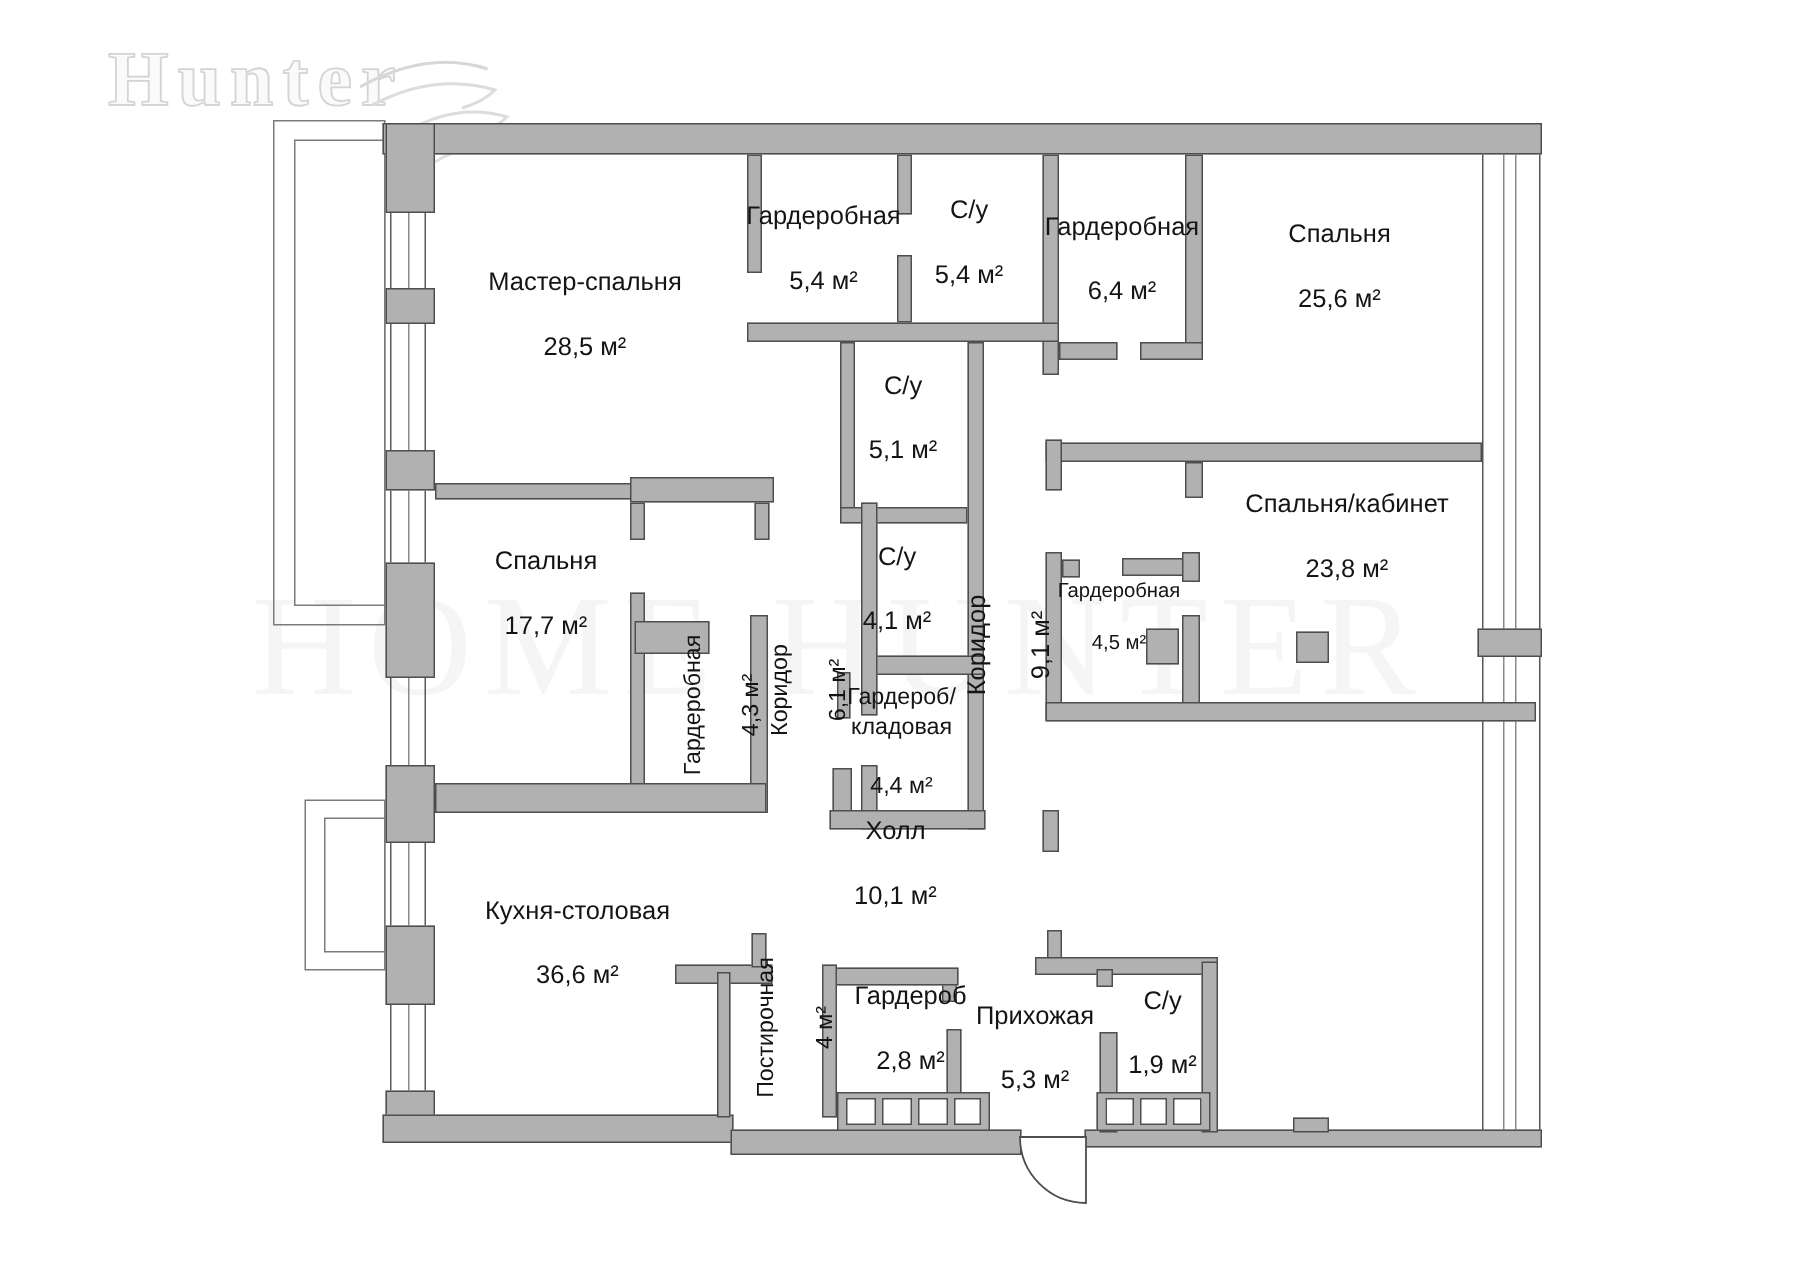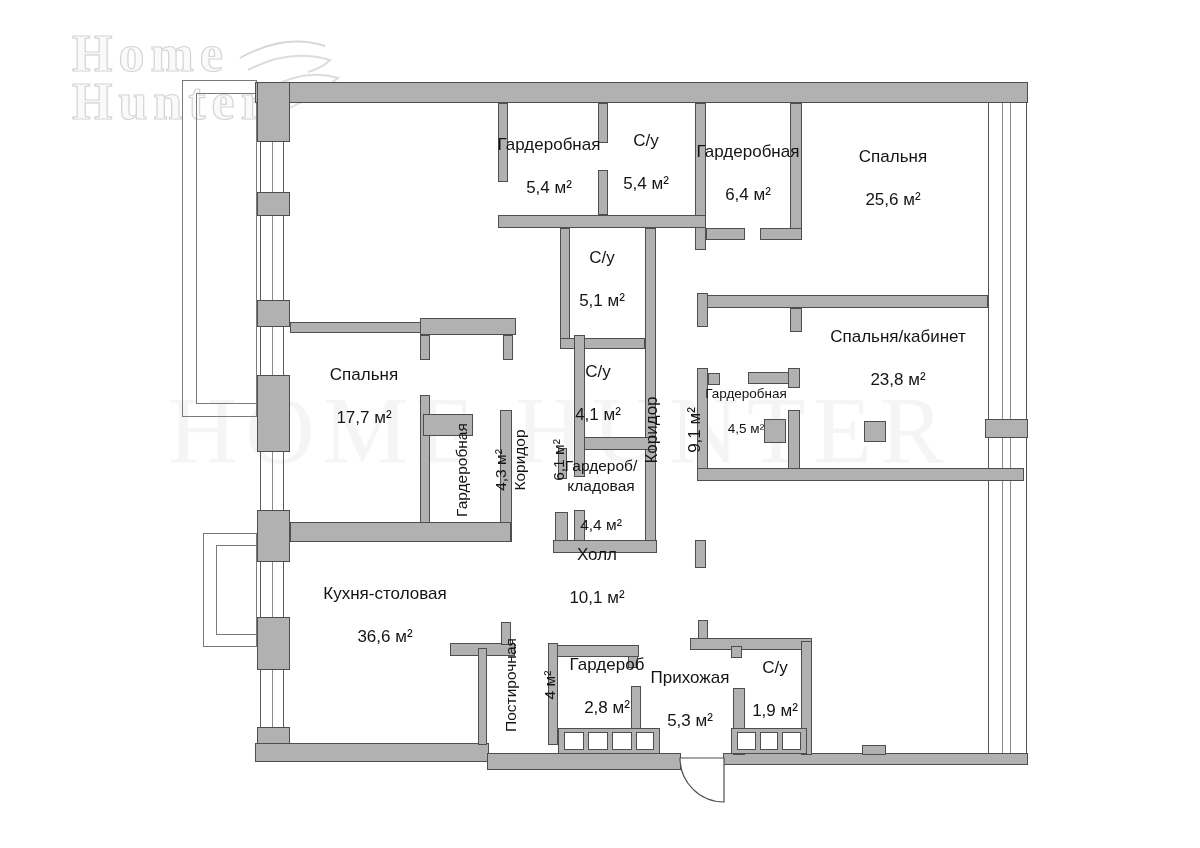--- a/index.html
+++ b/index.html
@@ -30,21 +30,20 @@
   .wm{position:absolute;left:560px;top:430px;transform:translate(-50%,-50%);
       font-family:"Liberation Serif",serif;font-size:96px;letter-spacing:8px;
       color:rgba(60,60,60,0.05);white-space:nowrap;}
 </style>
 </head>
 <body>
 
 <div id="stage">
 
   <div class="logo">
-    <div class="l1">Home</div>
     <div class="l2">Hunter</div>
   </div>
   <svg style="position:absolute;left:230px;top:28px;" width="140" height="100" viewBox="0 0 140 100" fill="none">
     <path d="M10 30 Q55 5 95 18" stroke="#d7d7d7" stroke-width="2"></path>
     <path d="M18 42 Q60 20 100 32 Q92 40 78 44" stroke="#dcdcdc" stroke-width="2"></path>
     <path d="M40 60 Q75 40 108 50 Q95 62 72 66" stroke="#dcdcdc" stroke-width="2"></path>
     <path d="M60 80 Q90 62 118 70" stroke="#e0e0e0" stroke-width="2"></path>
   </svg>
 
   <div class="wm">HOME HUNTER</div>
@@ -139,20 +138,24 @@
   <div class="cell" style="left:636px;top:732px;width:18px;height:18px;"></div>
   <div class="wall" style="left:731px;top:728px;width:76px;height:26px;"></div>
   <div class="cell" style="left:737px;top:732px;width:19px;height:18px;"></div>
   <div class="cell" style="left:760px;top:732px;width:18px;height:18px;"></div>
   <div class="cell" style="left:782px;top:732px;width:19px;height:18px;"></div>
 
   <svg style="position:absolute;left:668px;top:746px;" width="72" height="72" viewBox="0 0 72 72">
     <path d="M 12 12 A 44 44 0 0 0 56 56 L 56 12 Z" fill="#ffffff" stroke="#4e4e4e" stroke-width="1.2"></path>
   </svg>
 
+  <div class="lbl" style="left:390px;top:210px;">
+    <div>Мастер-спальня</div>
+    <div>28,5 м²</div>
+  </div>
   <div class="lbl" style="left:549px;top:166px;">
     <div>Гардеробная</div>
     <div>5,4 м²</div>
   </div>
   <div class="lbl" style="left:646px;top:162px;">
     <div>С/у</div>
     <div>5,4 м²</div>
   </div>
   <div class="lbl" style="left:748px;top:173px;">
     <div>Гардеробная</div>
@@ -196,21 +199,21 @@
   </div>
   <div class="lbl md" style="left:601px;top:495px;">
     <div>Гардероб/
 кладовая</div>
     <div>4,4 м²</div>
   </div>
   <div class="lbl" style="left:597px;top:576px;">
     <div>Холл</div>
     <div>10,1 м²</div>
   </div>
-  <div class="lbl" style="left:385px;top:615px;">
+  <div class="lbl" style="left:385px;top:629px;">
     <div>Кухня-столовая</div>
     <div>36,6 м²</div>
   </div>
   <div class="lbl v md" style="left:531px;top:685px;">
     <div>Постирочная</div>
     <div>4 м²</div>
   </div>
   <div class="lbl" style="left:607px;top:686px;">
     <div>Гардероб</div>
     <div>2,8 м²</div>

